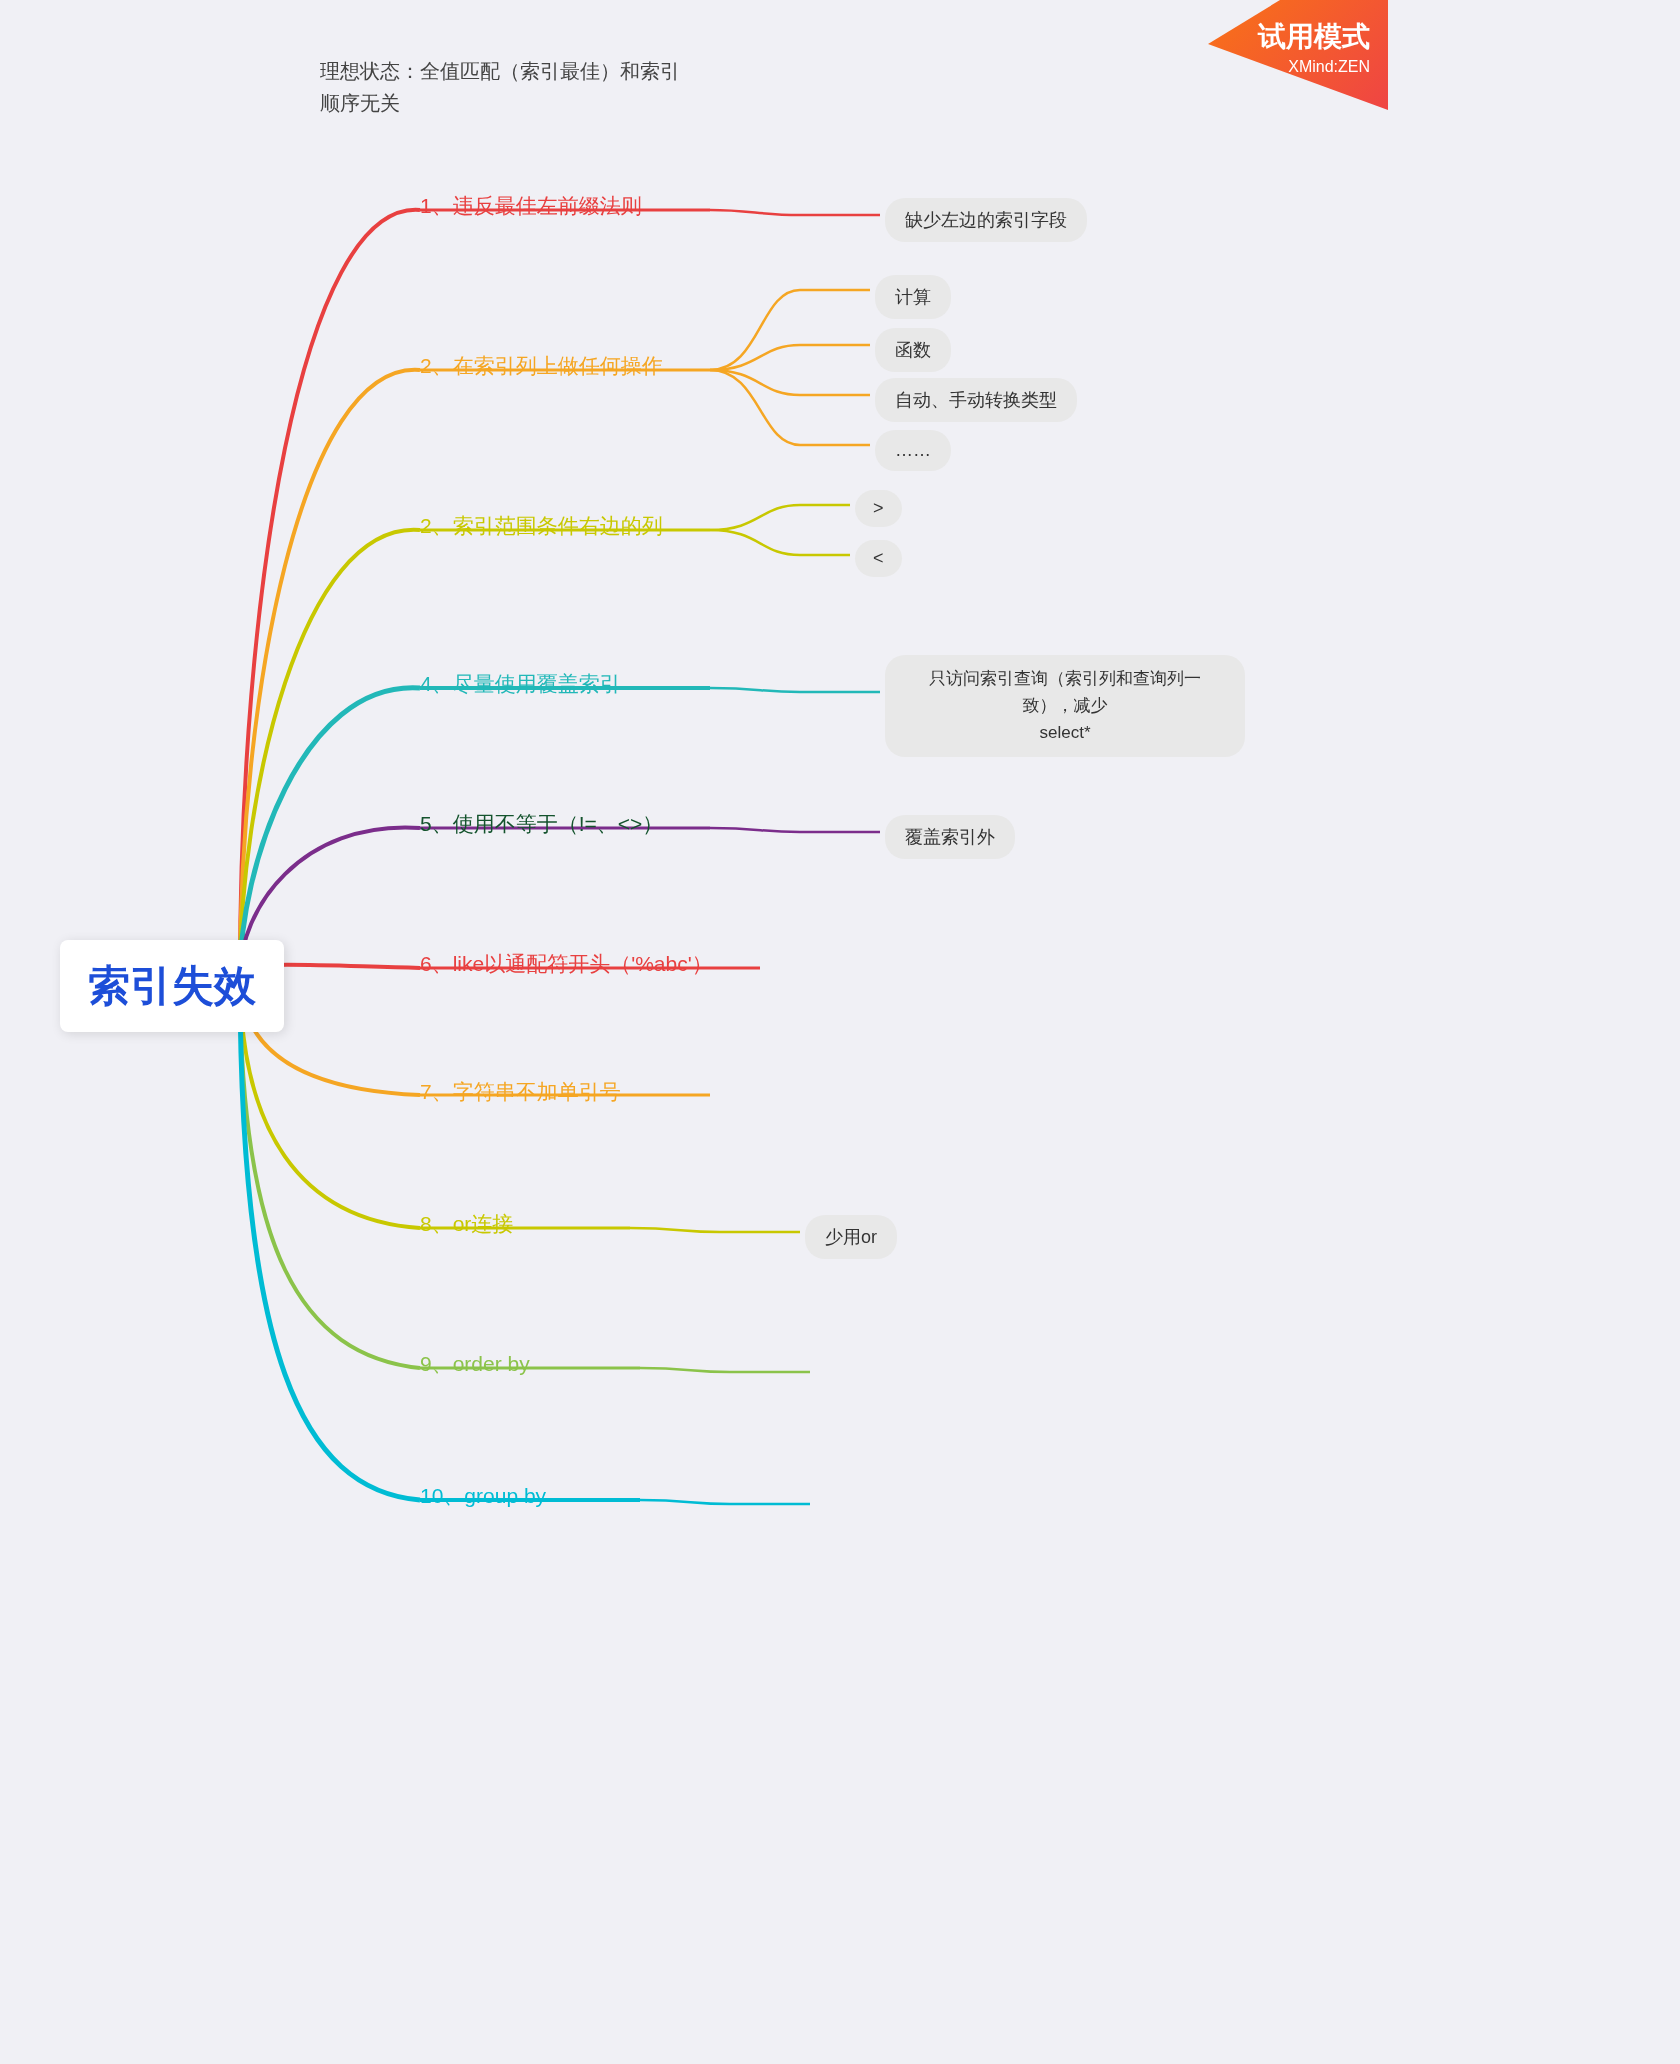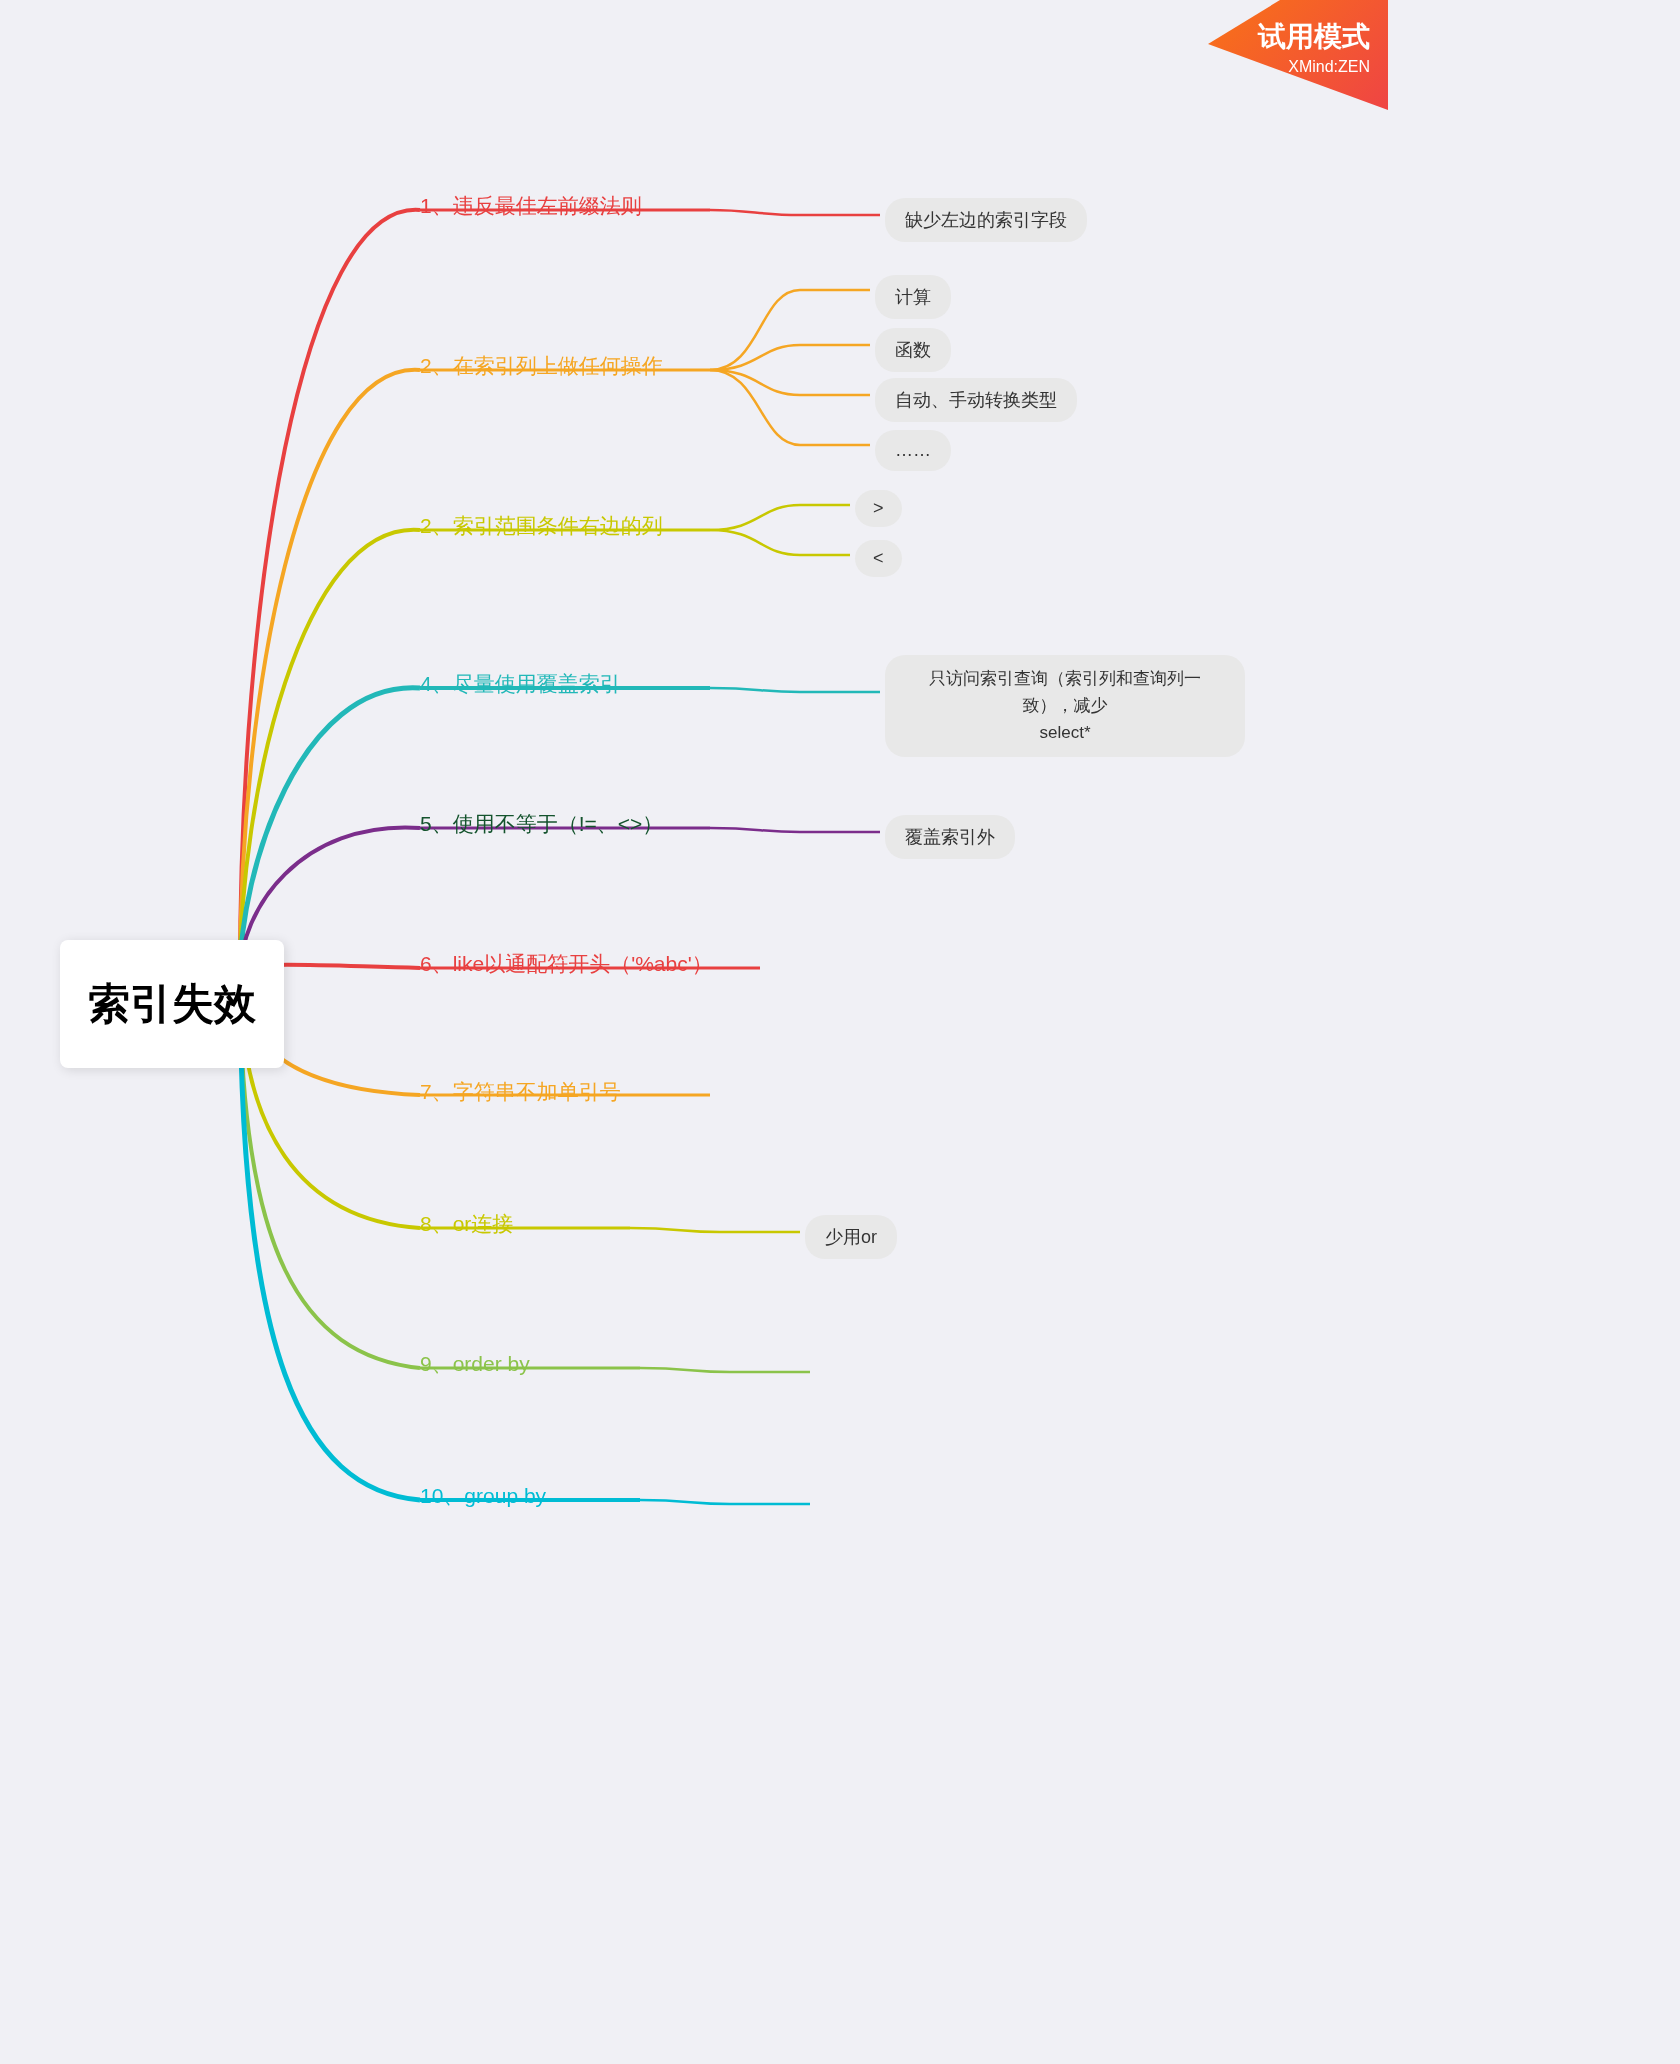--- a/index.html
+++ b/index.html
@@ -46,24 +46,24 @@
       height: 2064px;
     }
 
     
     .root-node {
       position: absolute;
       left: 60px;
       top: 940px;
       background: white;
       border-radius: 8px;
-      padding: 36px 28px;
+      padding: 18px 28px;
       font-size: 42px;
       font-weight: bold;
-      color: #000000;
+      color: #1d4ed8;
       box-shadow: 2px 2px 12px rgba(0,0,0,0.12);
       white-space: nowrap;
       z-index: 10;
     }
 
     
     .top-note {
       position: absolute;
       left: 320px;
       top: 55px;
@@ -111,20 +111,24 @@
 </head>
 <body>
 
 <div class="mindmap-container">
 
   <div class="trial-badge">
     <span class="trial-text">试用模式</span>
     <span class="brand-text">XMind:ZEN</span>
   </div>
 
+  <div class="top-note">
+    <div>理想状态：全值匹配（索引最佳）和索引</div>
+    <div>顺序无关</div>
+  </div>
 
   <svg class="lines">
 
     <path d="M 240 975 C 240 600, 300 200, 420 210" stroke="#e84040" stroke-width="4" fill="none"></path>
 
     <path d="M 240 975 C 240 700, 300 360, 420 370" stroke="#f5a623" stroke-width="4" fill="none"></path>
 
     <path d="M 240 975 C 240 800, 300 520, 420 530" stroke="#c8c800" stroke-width="4" fill="none"></path>
 
     <path d="M 240 975 C 240 870, 300 680, 420 688" stroke="#22b8b8" stroke-width="5" fill="none"></path>

